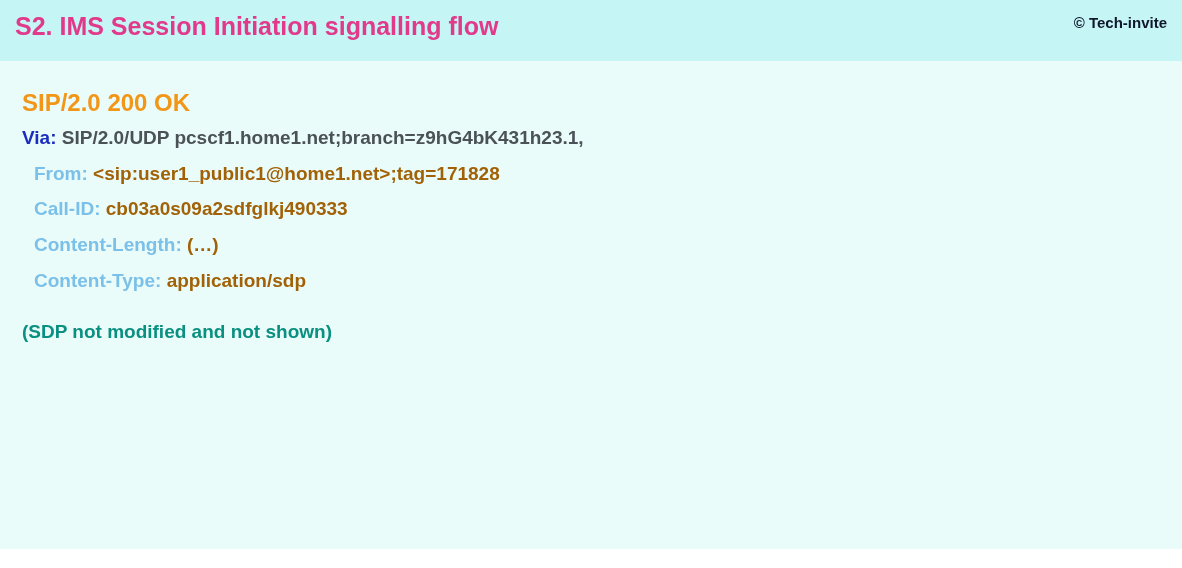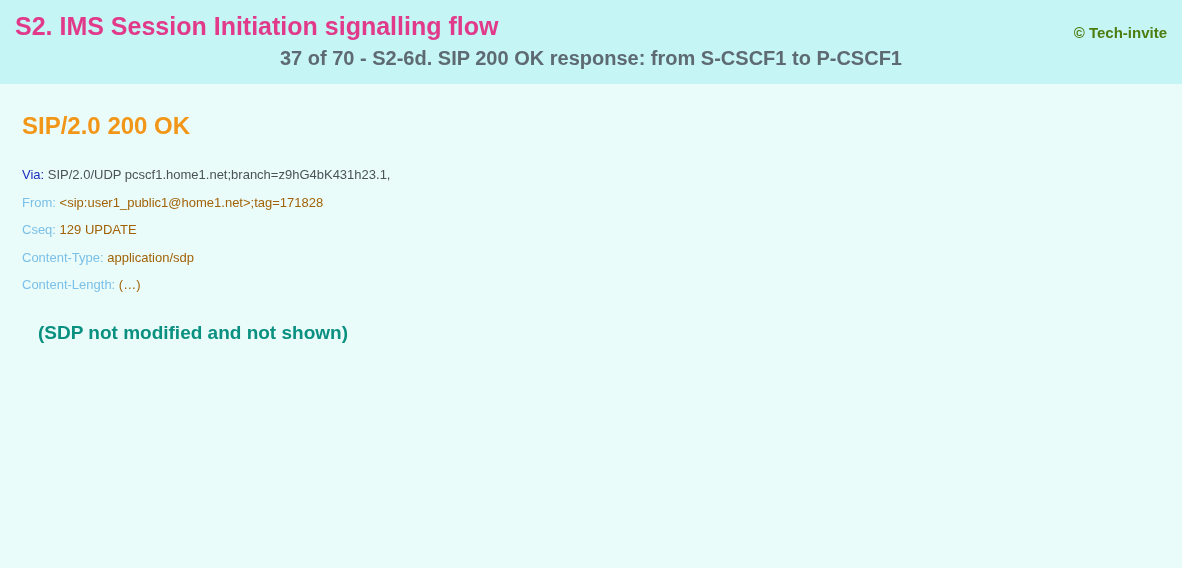--- a/index.html
+++ b/index.html
@@ -19,23 +19,23 @@
     }
     
     .header-band {
       background: #c5f5f5;
       padding: 12px 15px 14px 15px;
       position: relative;
     }
     
     .copyright {
       position: absolute;
-      top: 24px;
+      top: 14px;
       right: 15px;
-      color: #4d7c0f;
+      color: #0f172a;
       font-size: 15px;
       font-weight: bold;
     }
     
     .main-title {
       text-align: left;
       color: #e13a8a;
       font-size: 25px;
       font-weight: bold;
       margin: 0 0 6px 0;
@@ -52,97 +52,96 @@
     .content-area {
       background: #eafcfa;
       padding: 28px 22px 40px 22px;
       height: 420px;
     }
     
     .response-line {
       color: #f29618;
       font-size: 24px;
       font-weight: bold;
-      margin-bottom: 26px;
+      margin-bottom: 8px;
     }
     
     .header-line {
-      font-size: 13px;
-      font-weight: normal;
+      font-size: 19px;
+      font-weight: bold;
       margin-bottom: 10px;
       line-height: 1.35;
     }
     
     .header-name-dark {
       color: #1a2dbd;
     }
     
     .header-value-dark {
       color: #4a5258;
     }
     
     .header-name-light {
       color: #7bc0e8;
+      margin-left: 12px;
     }
     
     .header-value-light {
       color: #a16207;
     }
     
     .via-continuation {
       padding-left: 20px;
     }
     
     .sdp-note {
       color: #0a9080;
       font-size: 19px;
       font-weight: bold;
       margin-top: 28px;
-      margin-left: 16px;
     }
   </style>
 </head>
 <body>
 
 <div class="container">
 
   <div class="header-band">
     <div class="copyright">© Tech-invite</div>
     <div class="main-title">S2. IMS Session Initiation signalling flow</div>
-    <div class="sub-title">37 of 70 - S2-6d. SIP 200 OK response: from S-CSCF1 to P-CSCF1</div>
   </div>
 
   <div class="content-area">
 
     <div class="response-line">SIP/2.0 200 OK</div>
 
     <div class="header-line">
       <span class="header-name-dark">Via:</span>
       <span class="header-value-dark">SIP/2.0/UDP pcscf1.home1.net;branch=z9hG4bK431h23.1,</span>
     </div>
 
     <div class="header-line">
       <span class="header-name-light">From:</span>
       <span class="header-value-light">&lt;sip:user1_public1@home1.net&gt;;tag=171828</span>
     </div>
 
 
+    <div class="header-line">
+      <span class="header-name-light">Call-ID:</span>
+      <span class="header-value-light">cb03a0s09a2sdfglkj490333</span>
+    </div>
+
 
     <div class="header-line">
-      <span class="header-name-light">Cseq:</span>
-      <span class="header-value-light">129 UPDATE</span>
+      <span class="header-name-light">Content-Length:</span>
+      <span class="header-value-light">(…)</span>
     </div>
 
     <div class="header-line">
       <span class="header-name-light">Content-Type:</span>
       <span class="header-value-light">application/sdp</span>
-    </div>
-
-    <div class="header-line">
-      <span class="header-name-light">Content-Length:</span>
-      <span class="header-value-light">(…)</span>
     </div>
 
     <div class="sdp-note">(SDP not modified and not shown)</div>
 
   </div>
 
 </div>
 
 </body></html>

